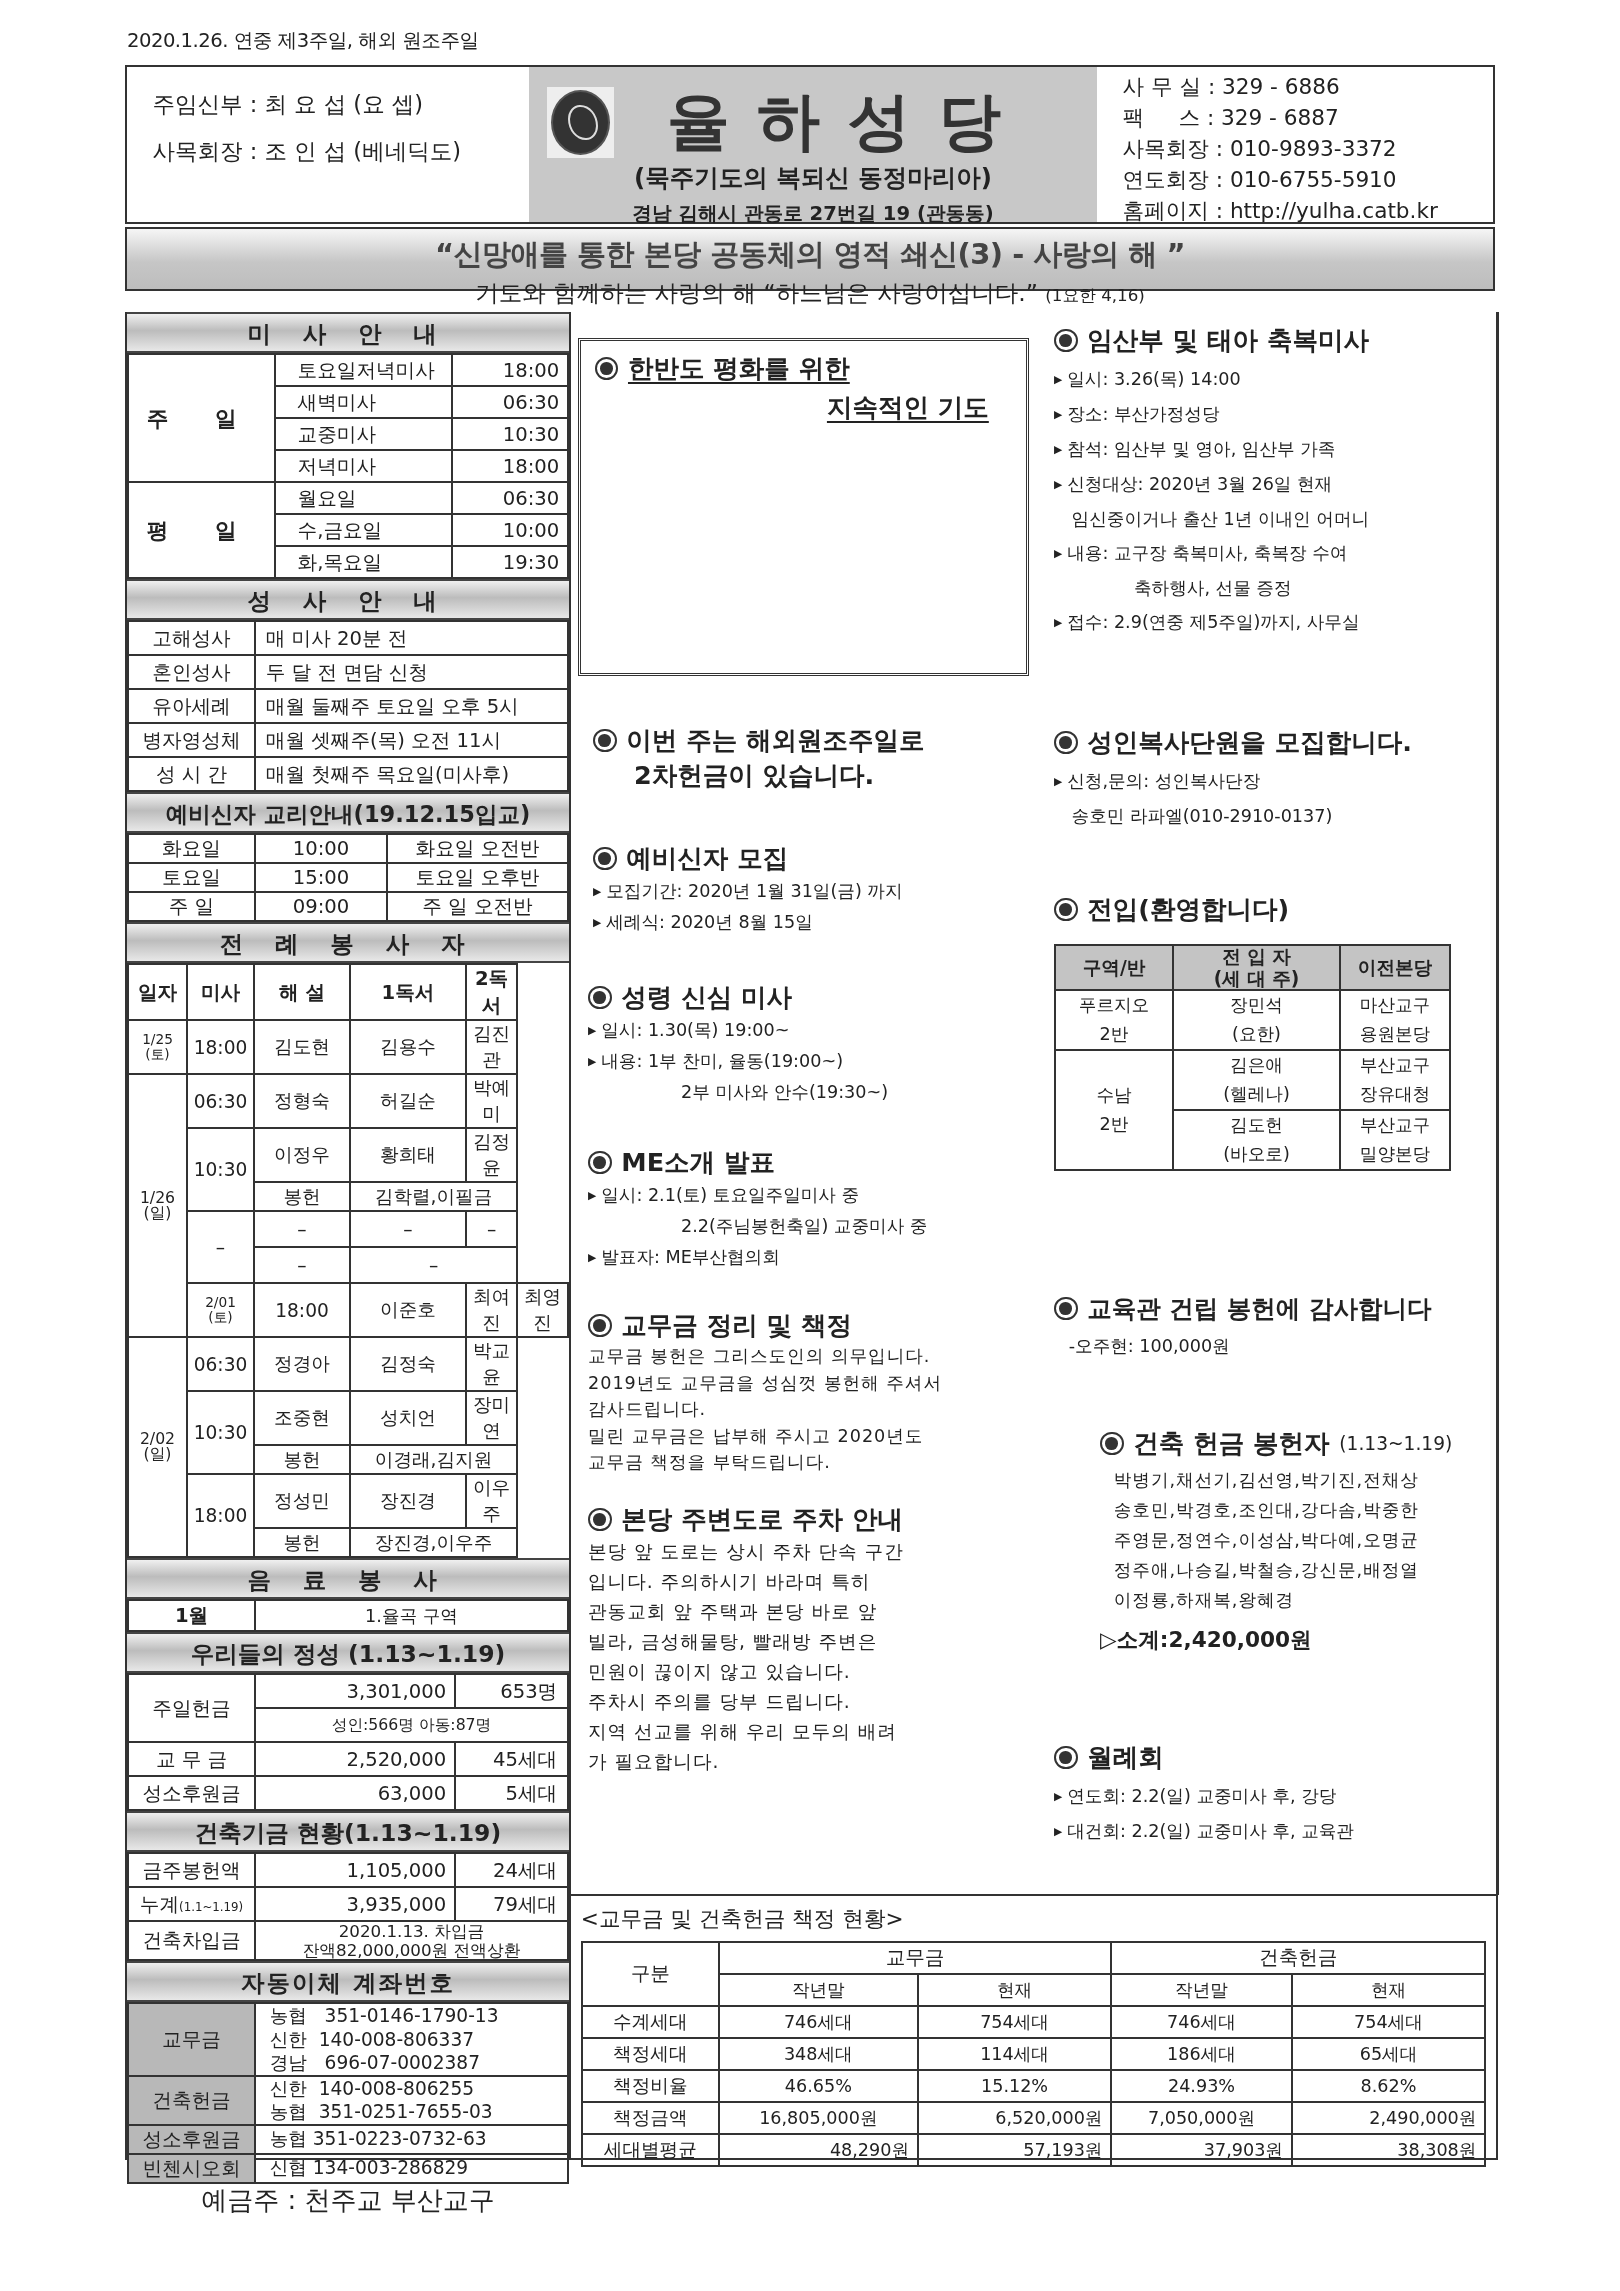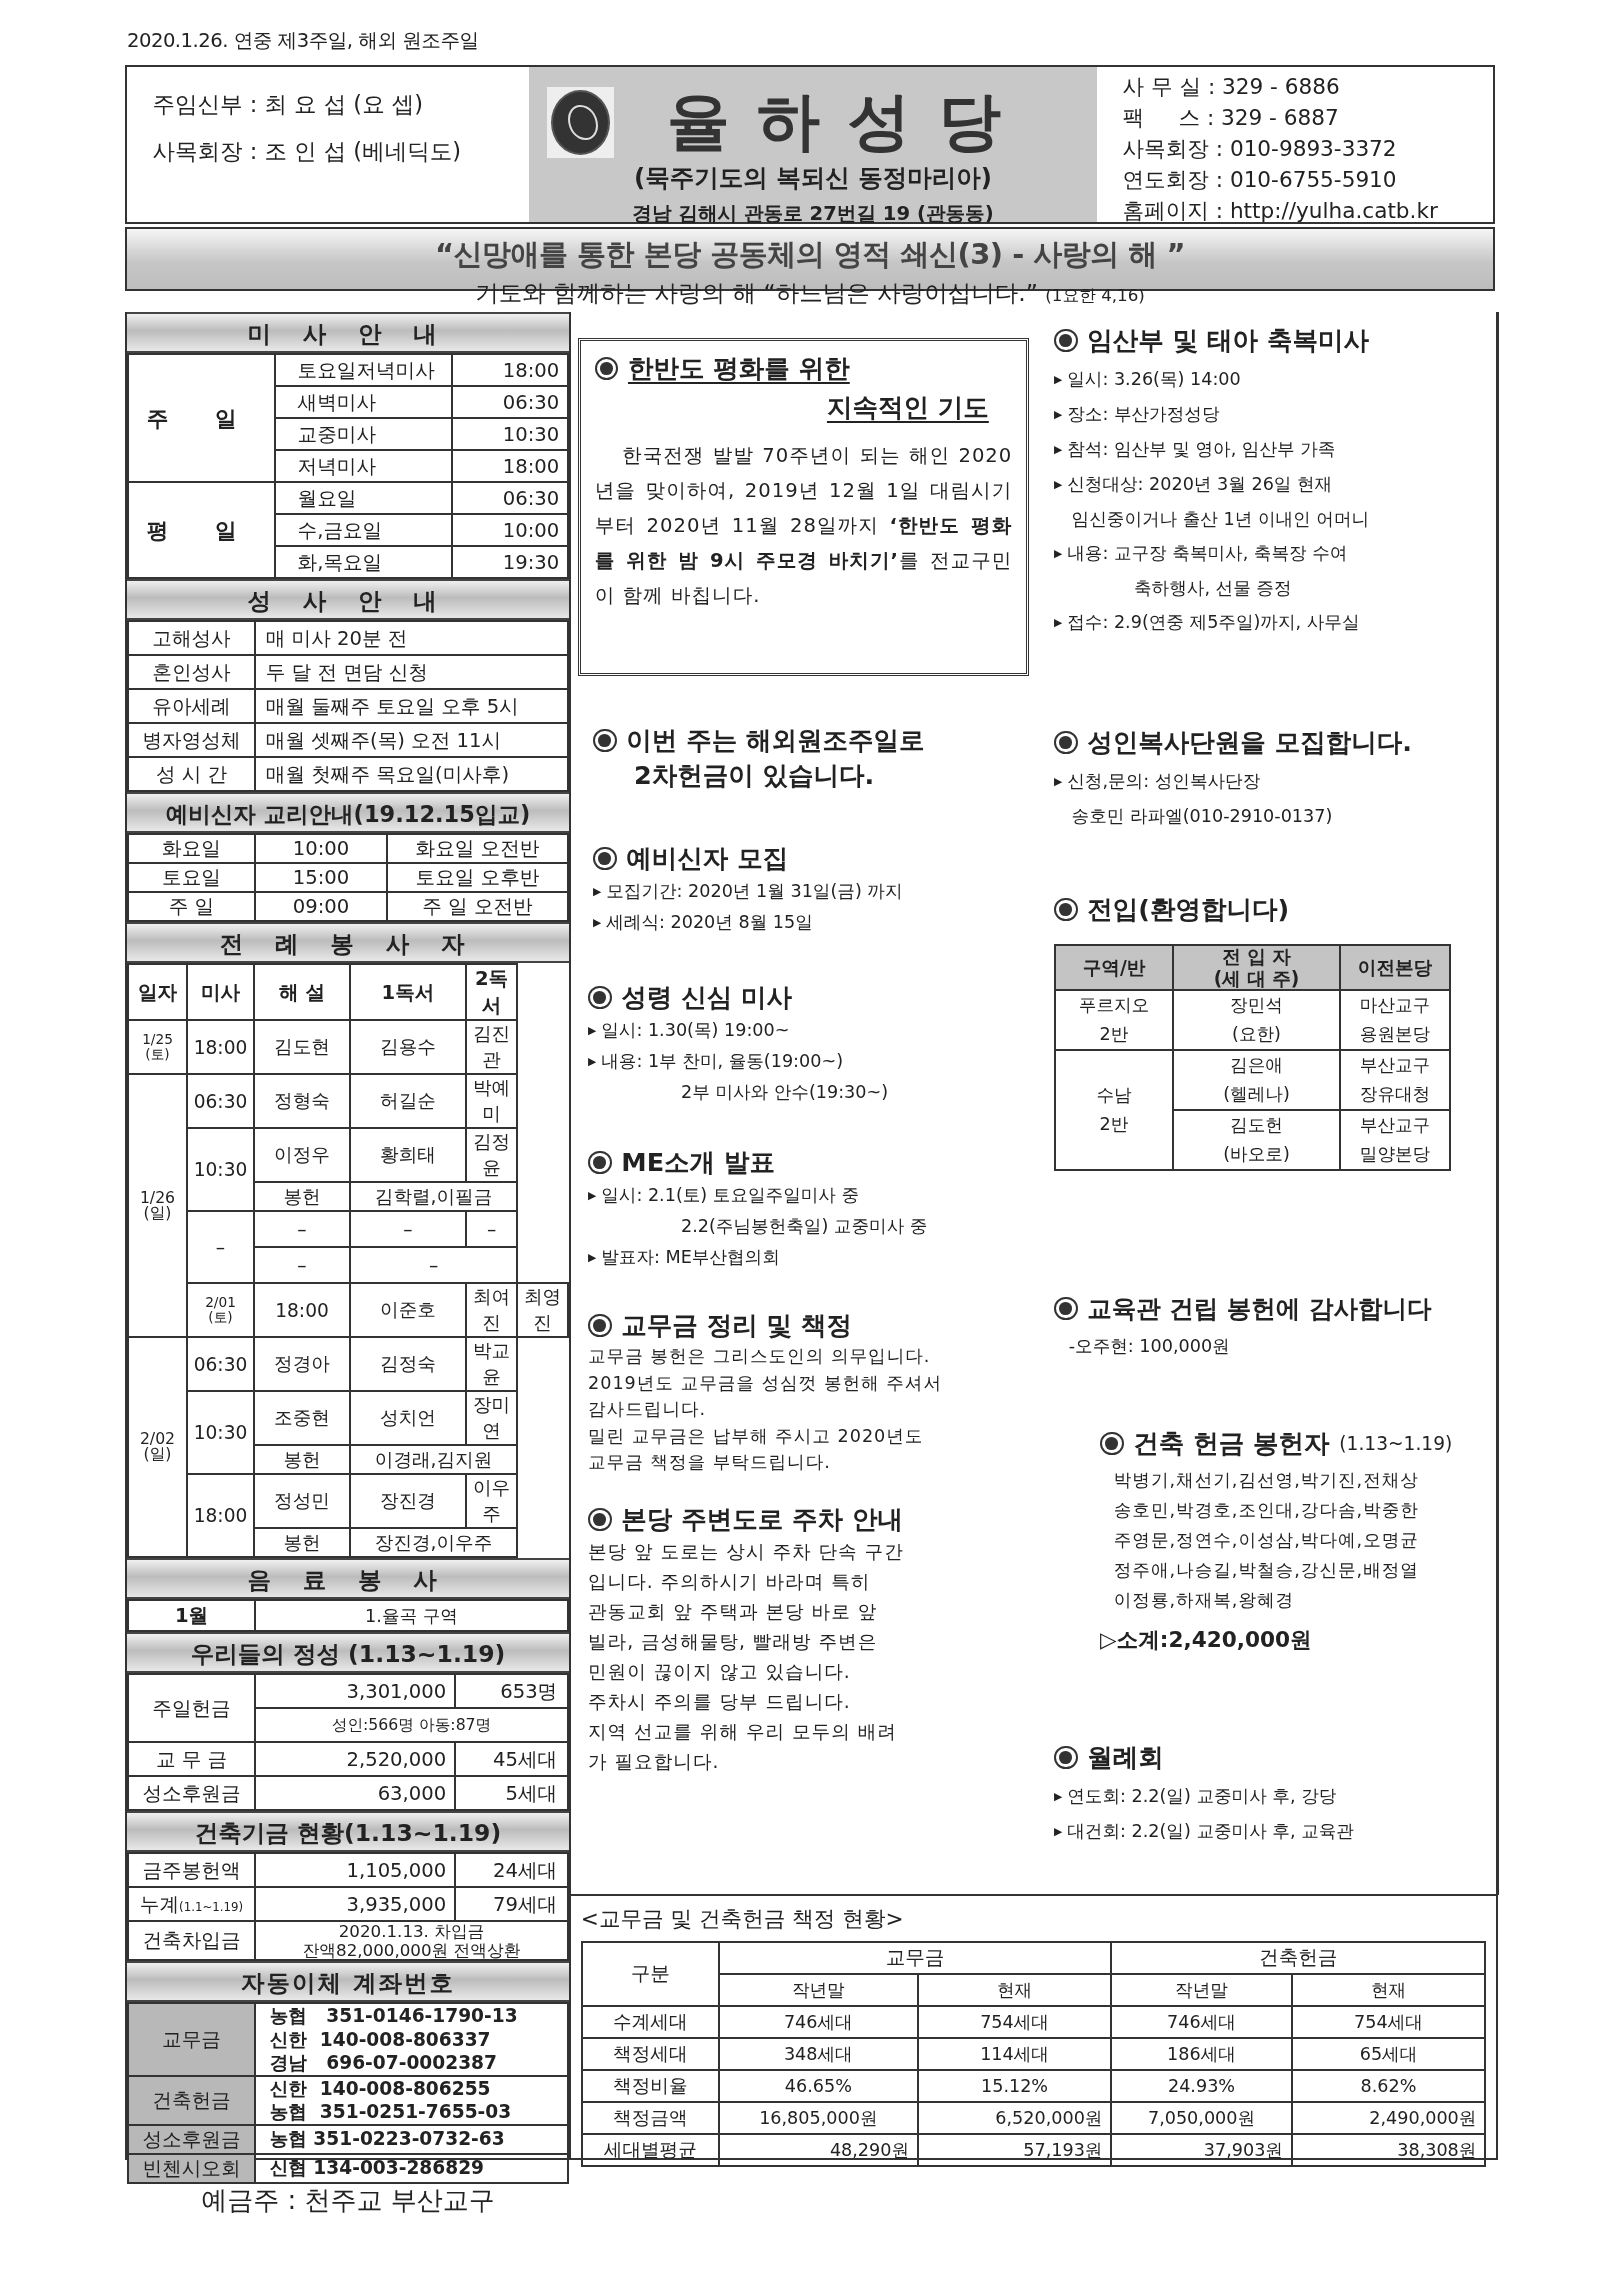--- a/index.html
+++ b/index.html
@@ -42,21 +42,21 @@
   .t-lit th { font-size: 19.6px; font-weight: bold; height: 35px; }
   .t-lit td.dt { font-size: 13.7px; line-height: 14.7px; }
   .t-bev td { font-size: 17.6px; height: 31px; text-align: center; }
   .t-off td { font-size: 19.6px; height: 34px; }
   .t-off td.k { text-align: center; width: 127px; }
   .t-off td.amt { text-align: right; padding-right: 7.8px; }
   .t-off td.cnt { text-align: right; padding-right: 9.8px; width: 113px; }
   .t-off td.sub { text-align: center; font-size: 15.7px; }
   .t-acct td { font-size: 18.6px; }
   .t-acct td.k { background: #b8b8b8; text-align: center; width: 127px; font-size: 19.6px; }
-  .t-acct td.v { padding-left: 13.7px; line-height: 23.5px; font-weight: bold; }
+  .t-acct td.v { padding-left: 13.7px; line-height: 23.5px; }
   .owner { text-align: center; font-size: 26px; height: 33px; line-height: 33px; }
 
   
   .prayer-box { left: 578px; top: 338px; width: 451px; height: 338px; border: 2.9px double #333; border-width: 3.9px; padding: 9.8px 13.7px; }
   .h-bull { font-weight: bold; font-size: 25.5px; display: flex; align-items: center; gap: 9.8px; }
   .bull-icon { width: 23.5px; height: 23.5px; border-radius: 50%; border: 2px solid #333; display: inline-flex; align-items: center; justify-content: center; flex-shrink: 0; }
   .bull-icon::after { content: ""; width: 12.7px; height: 12.7px; border-radius: 50%; background: #333; }
   .ul { text-decoration: underline; text-underline-offset: 4.9px; }
   .pbody { font-size: 19.6px; line-height: 35px; text-align: justify; margin-top: 13.7px; letter-spacing: 1px; }
   .item { font-size: 17.6px; line-height: 31px; }
@@ -367,21 +367,20 @@
 </div>
 
 <div class="abs rightline"></div>
 
 <div class="abs prayer-box">
   <div class="h-bull">
       <span class="bull-icon"></span>
       <span class="ul">한반도 평화를 위한</span>
     </div>
   <div class="h-bull ul" style="justify-content:flex-end;padding-right:23.5px;margin-top:3.9px">지속적인 기도</div>
-  <div class="pbody"><span style="padding-left:27.4px">한국전쟁 발발 70주년이 되는 해인 2020년을 맞이하여, 2019년 12월 1일 대림시기부터 2020년 11월 28일까지 </span><b>‘한반도 평화를 위한 밤 9시 주모경 바치기’</b><span>를 전교구민이 함께 바칩니다.</span></div>
 </div>
 
 <div class="sect" style="left:593px;top:723px;width:451px">
   <div class="h-bull">
       <span class="bull-icon"></span>
       <span>이번 주는 해외원조주일로</span>
     </div>
   <div class="h-bull" style="padding-left:41px">2차헌금이 있습니다.</div>
 </div>
 

